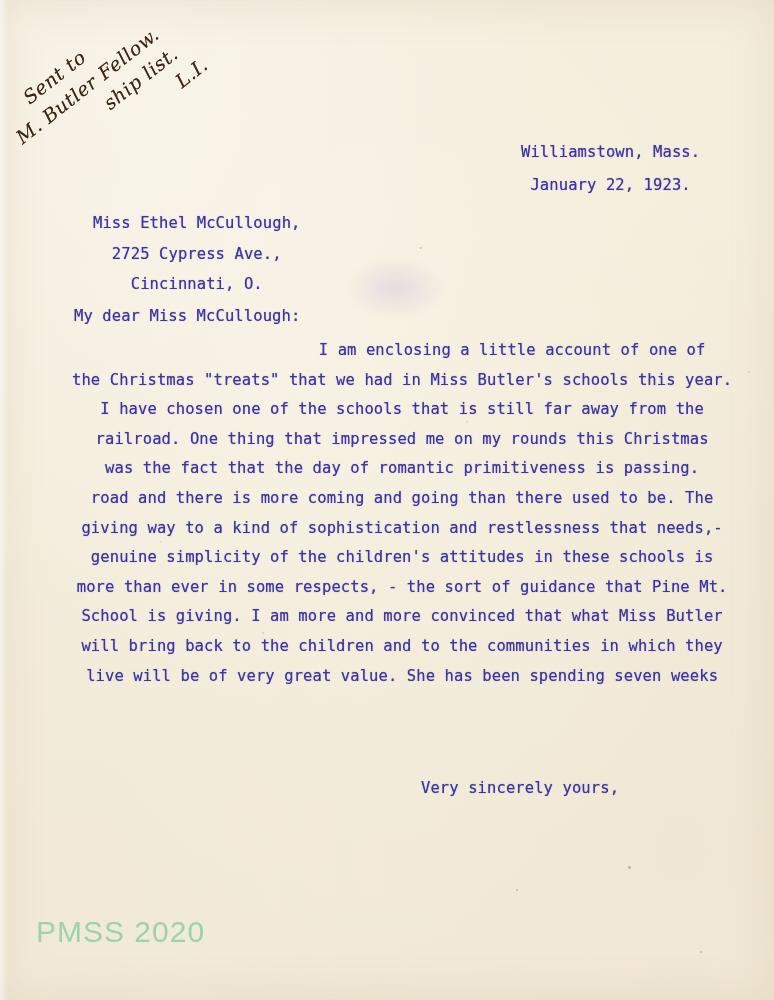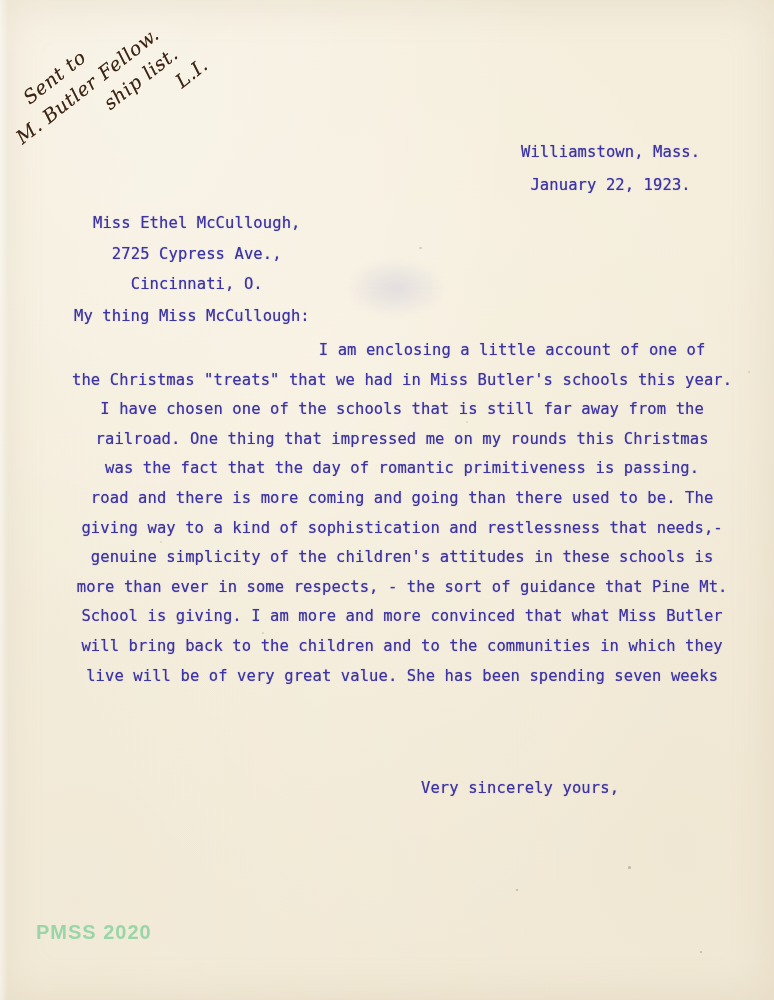--- a/index.html
+++ b/index.html
@@ -73,22 +73,22 @@
   .speck.s4 { left: 262px; top: 632px; width: 2px; height: 2px; opacity: .6; }
   .speck.s5 { left: 466px; top: 421px; width: 2px; height: 2px; opacity: .5; }
   .speck.s6 { left: 748px; top: 371px; width: 2px; height: 2px; opacity: .6; }
   .speck.s7 { left: 419px; top: 247px; width: 3px; height: 2px; opacity: .7; }
   .speck.s8 { left: 160px; top: 541px; width: 2px; height: 2px; opacity: .45; }
 
   .watermark {
     position: absolute;
     left: 36px; top: 914px;
     font-family: "Liberation Sans", "DejaVu Sans", sans-serif;
-    font-size: 20px;
-    font-weight: 700;
+    font-size: 30px;
+    font-weight: 400;
     line-height: 36px;
     letter-spacing: 1px;
     color: var(--watermark, #9ad5a8);
   }
 </style>
 </head>
 <body>
 
 <div class="page">
 
@@ -107,21 +107,21 @@
     <div class="type-line">January 22, 1923.</div>
   </div>
 
   <div class="typed recipient-block">
 
   <div class="type-line">Miss Ethel McCullough,</div>
       <div class="type-line">2725 Cypress Ave.,</div>
       <div class="type-line">Cincinnati, O.</div>
     </div>
 
-  <div class="typed salutation-line">My thing Miss McCullough:</div>
+  <div class="typed salutation-line">My dear Miss McCullough:</div>
 
   <div class="smudge"></div>
 
   <div class="typed body-block">
 
   <div class="type-line">I am enclosing a little account of one of</div>
       <div class="type-line">the Christmas "treats" that we had in Miss Butler's schools this year.</div>
       <div class="type-line">I have chosen one of the schools that is still far away from the</div>
       <div class="type-line">railroad. One thing that impressed me on my rounds this Christmas</div>
       <div class="type-line">was the fact that the day of romantic primitiveness is passing.</div>

